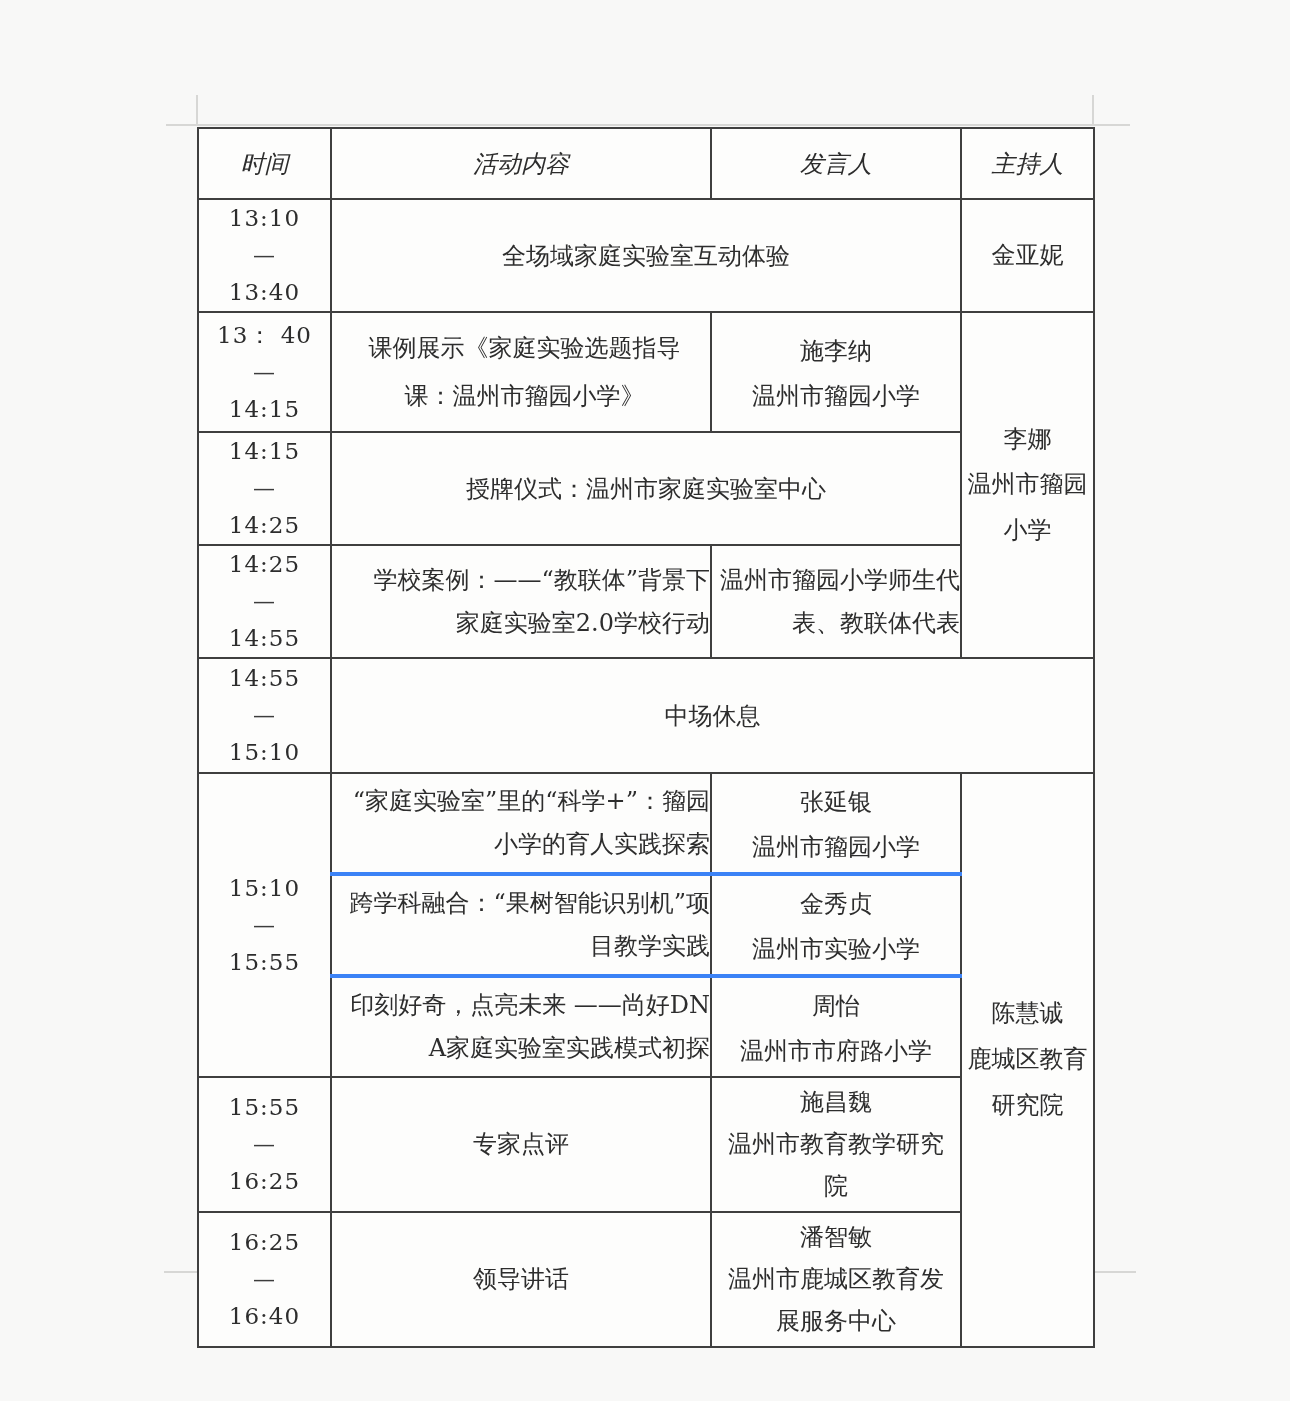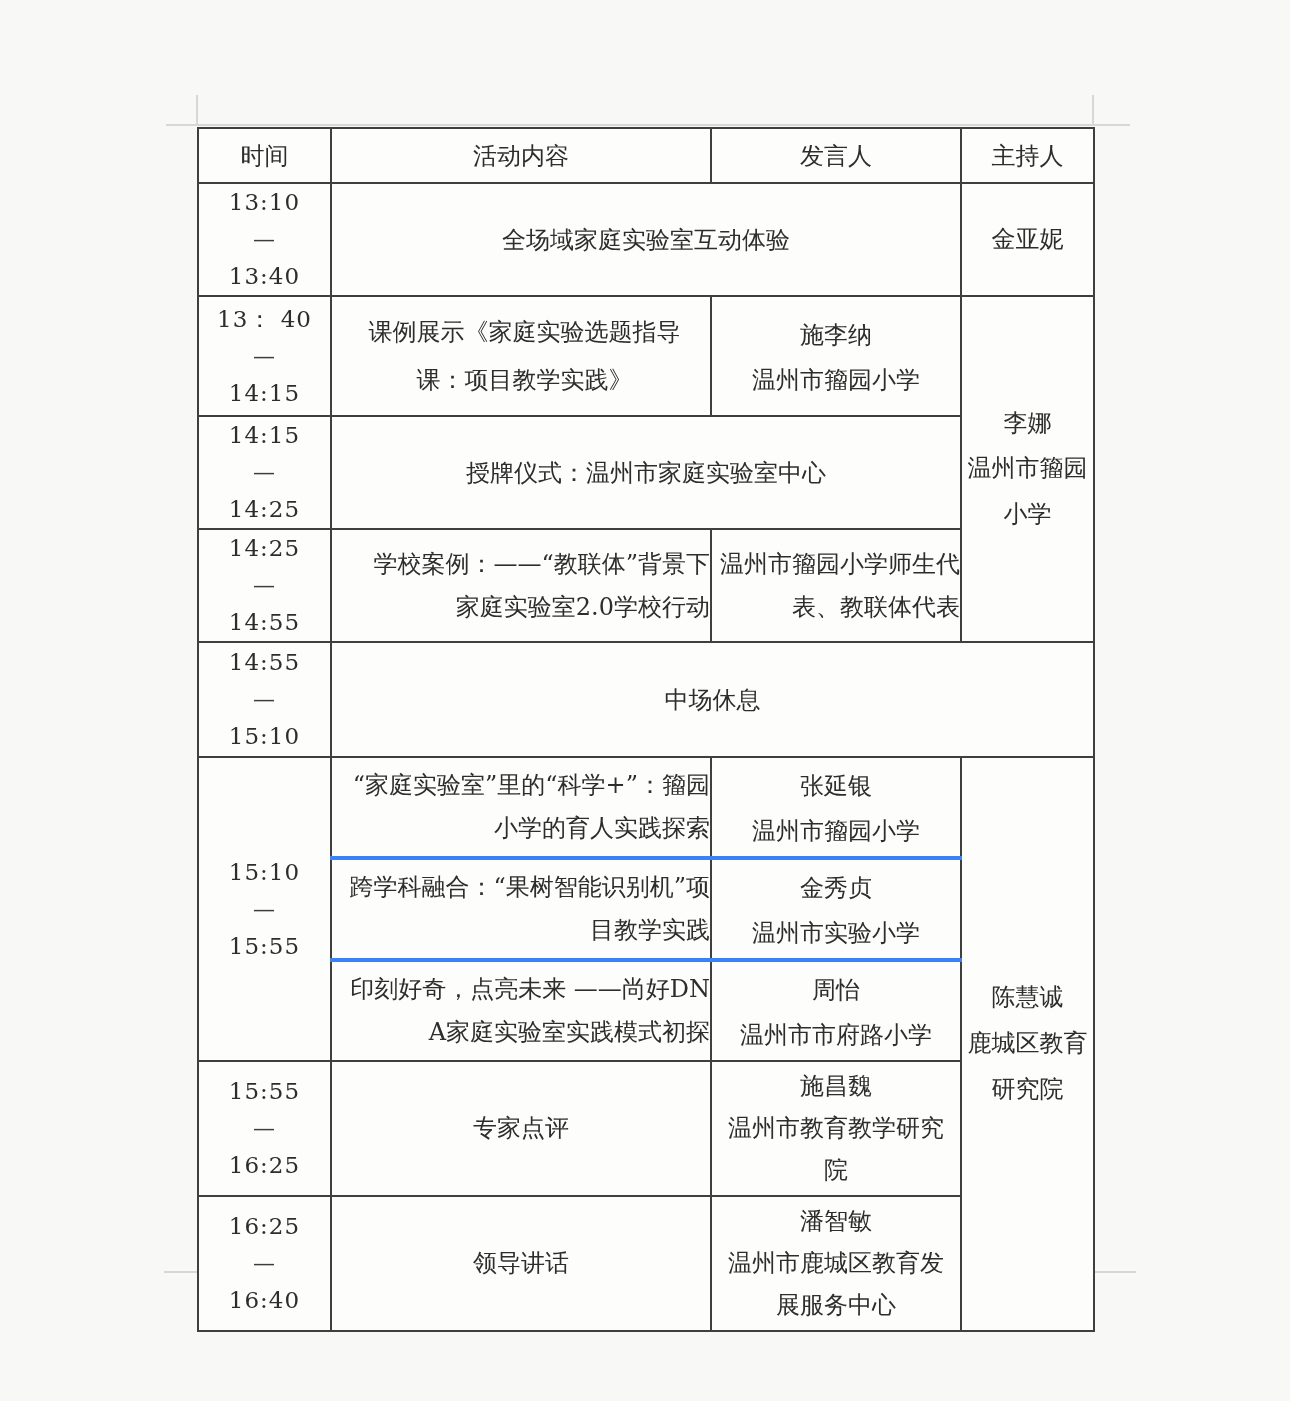--- a/index.html
+++ b/index.html
@@ -31,21 +31,21 @@
   col.c-host{width:133px;}
 
   th,td{
     border:2px solid #3f3f3f;
     padding:4px 10px;
     font-weight:normal;
     font-size:24px;
     vertical-align:middle;
     overflow:hidden;
   }
-  tr.rh  {height:55px;}
+  tr.rh  {height:71px;font-style:italic;}
   tr.r1  {height:106px;}
   tr.r2  {height:120px;}
   tr.r3  {height:107px;}
   tr.r4  {height:101px;}
   tr.r5  {height:115px;}
   tr.r6a {height:100px;}
   tr.r6b {height:86px;}
   tr.r6c {height:101px;}
   tr.r7  {height:110px;}
   tr.r8  {height:125px;}
@@ -107,21 +107,21 @@
     <tr class="r2">
       <td class="timecell">
         <div class="twrap">
           <span class="tl">13： 40</span>
           <span class="tl dash">—</span>
           <span class="tl">14:15</span>
         </div>
       </td>
       <td class="center" style="line-height:2.0;padding-left:17px;">
         <div>课例展示《家庭实验选题指导</div>
-        <div>课：项目教学实践》</div>
+        <div>课：温州市籀园小学》</div>
       </td>
       <td class="spk">
         <div>施李纳</div>
         <div class="org">温州市籀园小学</div>
       </td>
       <td class="hostcell" rowspan="3">
         <div>李娜</div>
         <div>温州市籀园小学</div>
       </td>
     </tr>

